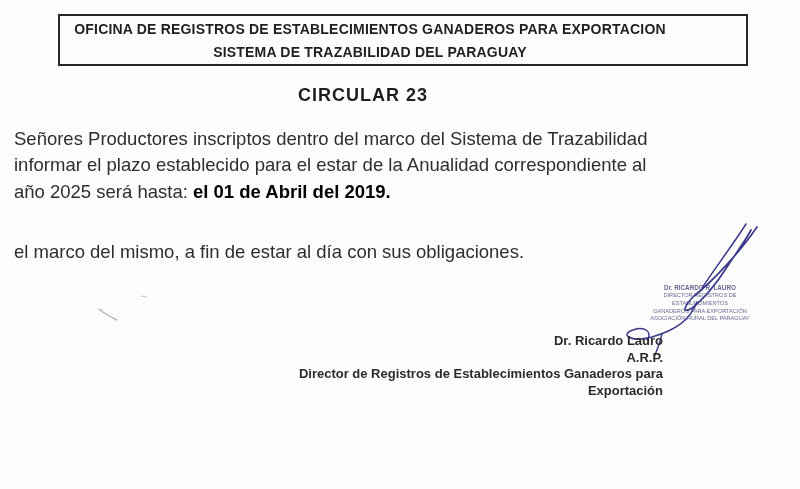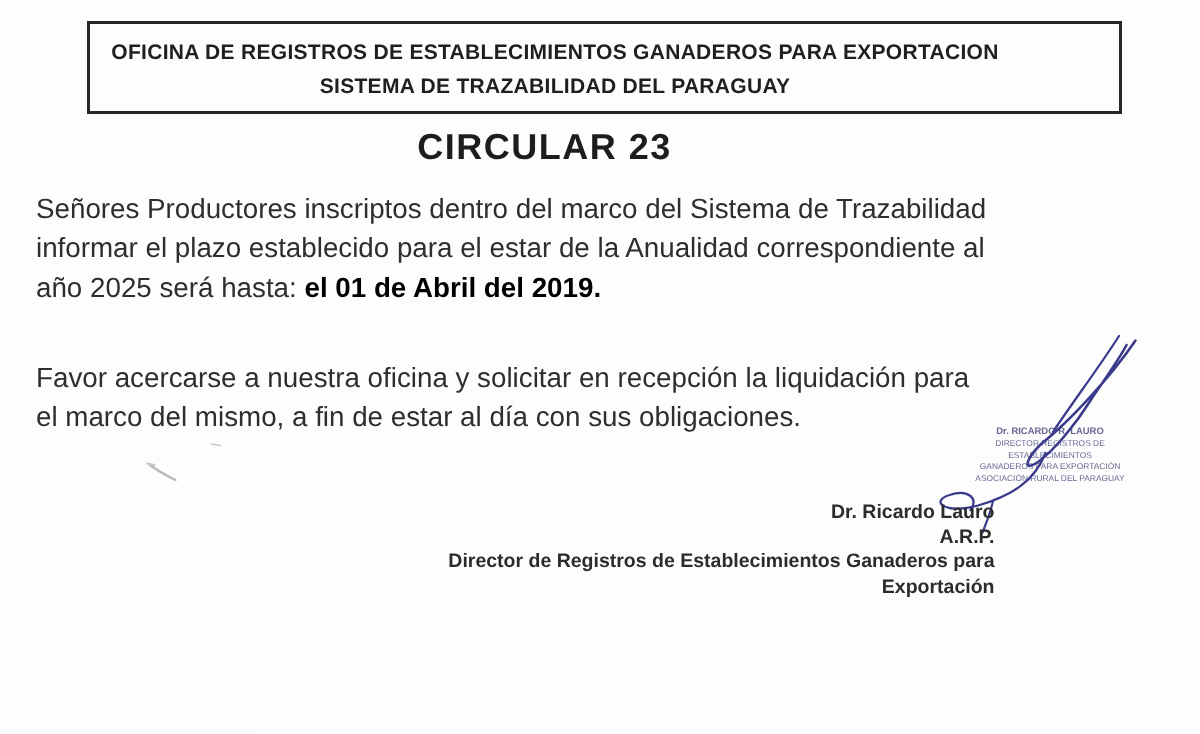--- a/index.html
+++ b/index.html
@@ -15,21 +15,21 @@
     font-family: "Liberation Sans", sans-serif;
     color: #2d2d2d;
     overflow: hidden;
   }
   
   .header-box {
     position: absolute;
     left: 58px;
     top: 14px;
     width: 690px;
-    height: 62px;
+    height: 52px;
     border: 2.5px solid #262626;
     box-sizing: border-box;
     display: flex;
     flex-direction: column;
     justify-content: center;
     align-items: center;
     padding-right: 66px;
     gap: 7px;
   }
   .header-line {
@@ -41,29 +41,29 @@
   }
   
   .title-wrap {
     position: absolute;
     left: 0;
     top: 85px;
     width: 726px;
     text-align: center;
   }
   .title {
-    font-size: 24px;
+    font-size: 18px;
     font-weight: bold;
     color: #1d1d1d;
     letter-spacing: 1px;
   }
   
   .paragraph {
     position: absolute;
-    left: 24px;
+    left: 14px;
     width: 760px;
     font-size: 18.5px;
     line-height: 26.3px;
     color: #2e2e2e;
   }
   .p1 { top: 126px; }
   .p2 { top: 239px; }
   .body-line { white-space: nowrap; }
   .bold-inline { font-weight: bold; color: #000000; }
   
@@ -139,21 +139,20 @@
     <span class="title">CIRCULAR 23</span>
   </div>
 
   <div class="paragraph p1">
     <div class="body-line">Señores Productores inscriptos dentro del marco del Sistema de Trazabilidad</div>
     <div class="body-line">informar el plazo establecido para el estar de la Anualidad correspondiente al</div>
     <div class="body-line"><span>año 2025 será hasta: </span><span class="bold-inline">el 01 de Abril del 2019.</span></div>
   </div>
 
   <div class="paragraph p2">
-    <div class="body-line">Favor acercarse a nuestra oficina y solicitar en recepción la liquidación para</div>
     <div class="body-line">el marco del mismo, a fin de estar al día con sus obligaciones.</div>
   </div>
 
   <div class="stamp">
     <div class="stamp-inner">
       <div class="stamp-line1">Dr. RICARDO R. LAURO</div>
       <div>DIRECTOR REGISTROS DE ESTABLECIMIENTOS</div>
       <div>GANADEROS PARA EXPORTACIÓN</div>
       <div>ASOCIACIÓN RURAL DEL PARAGUAY</div>
     </div>

